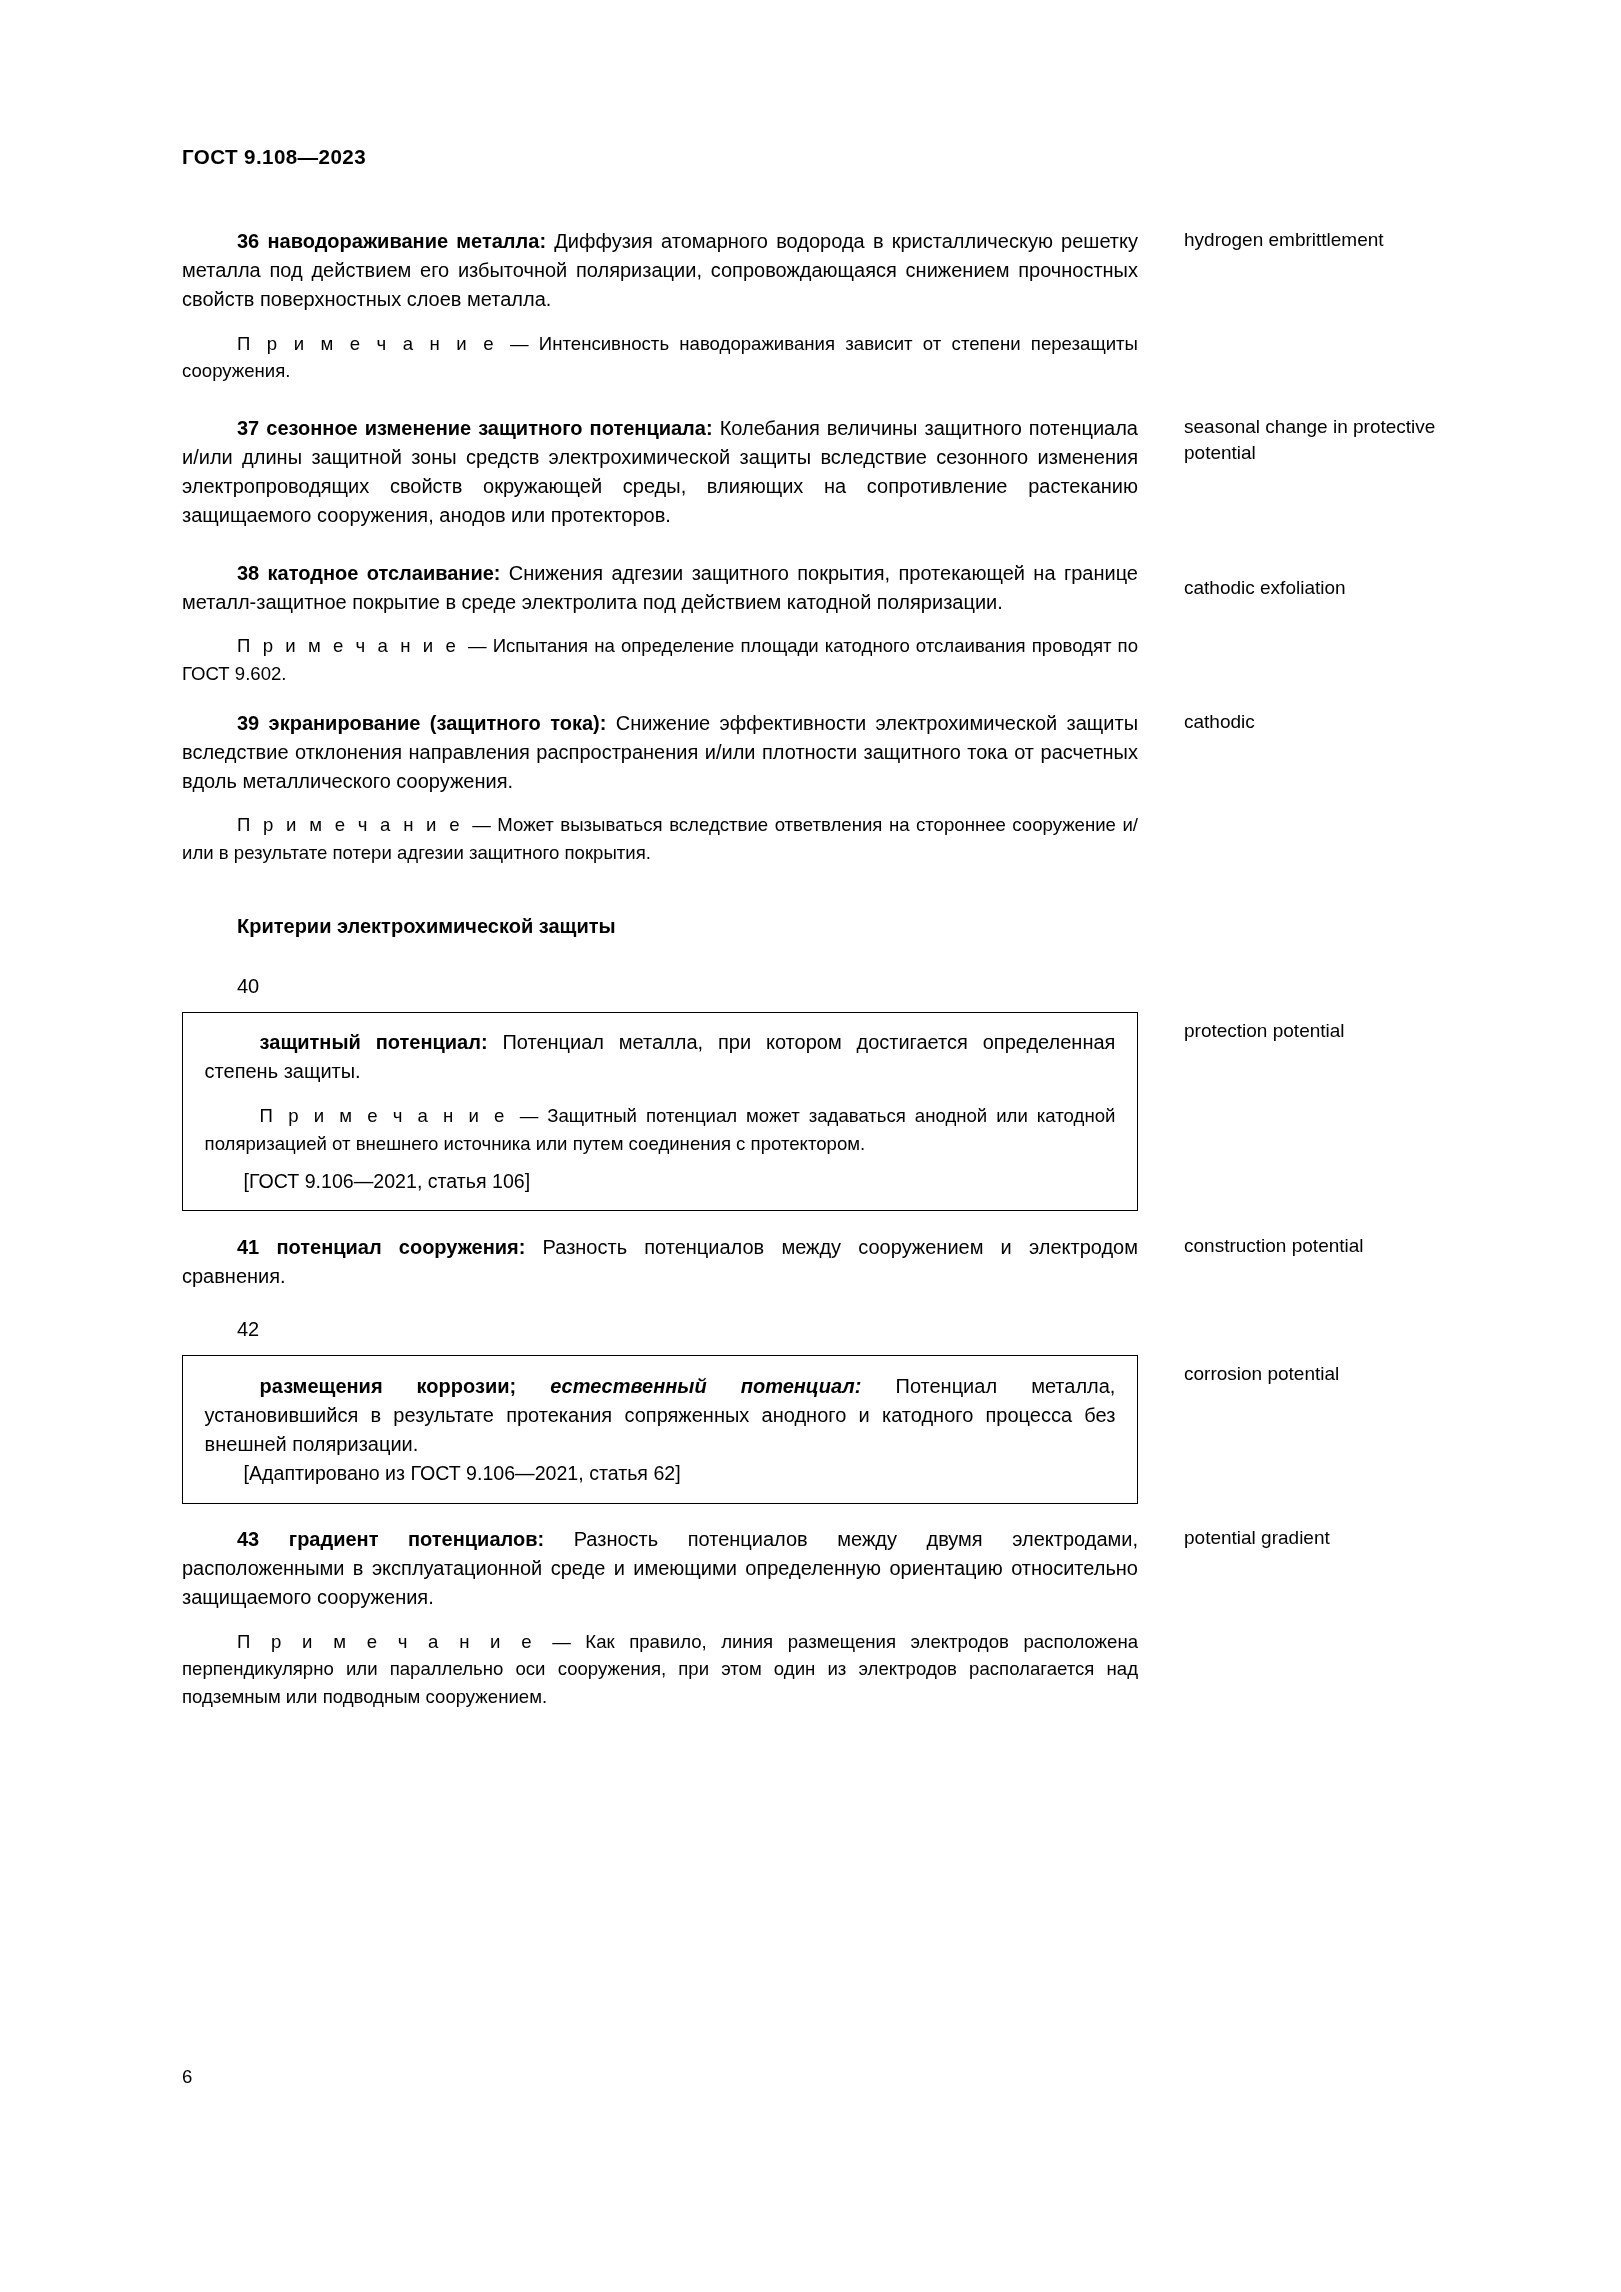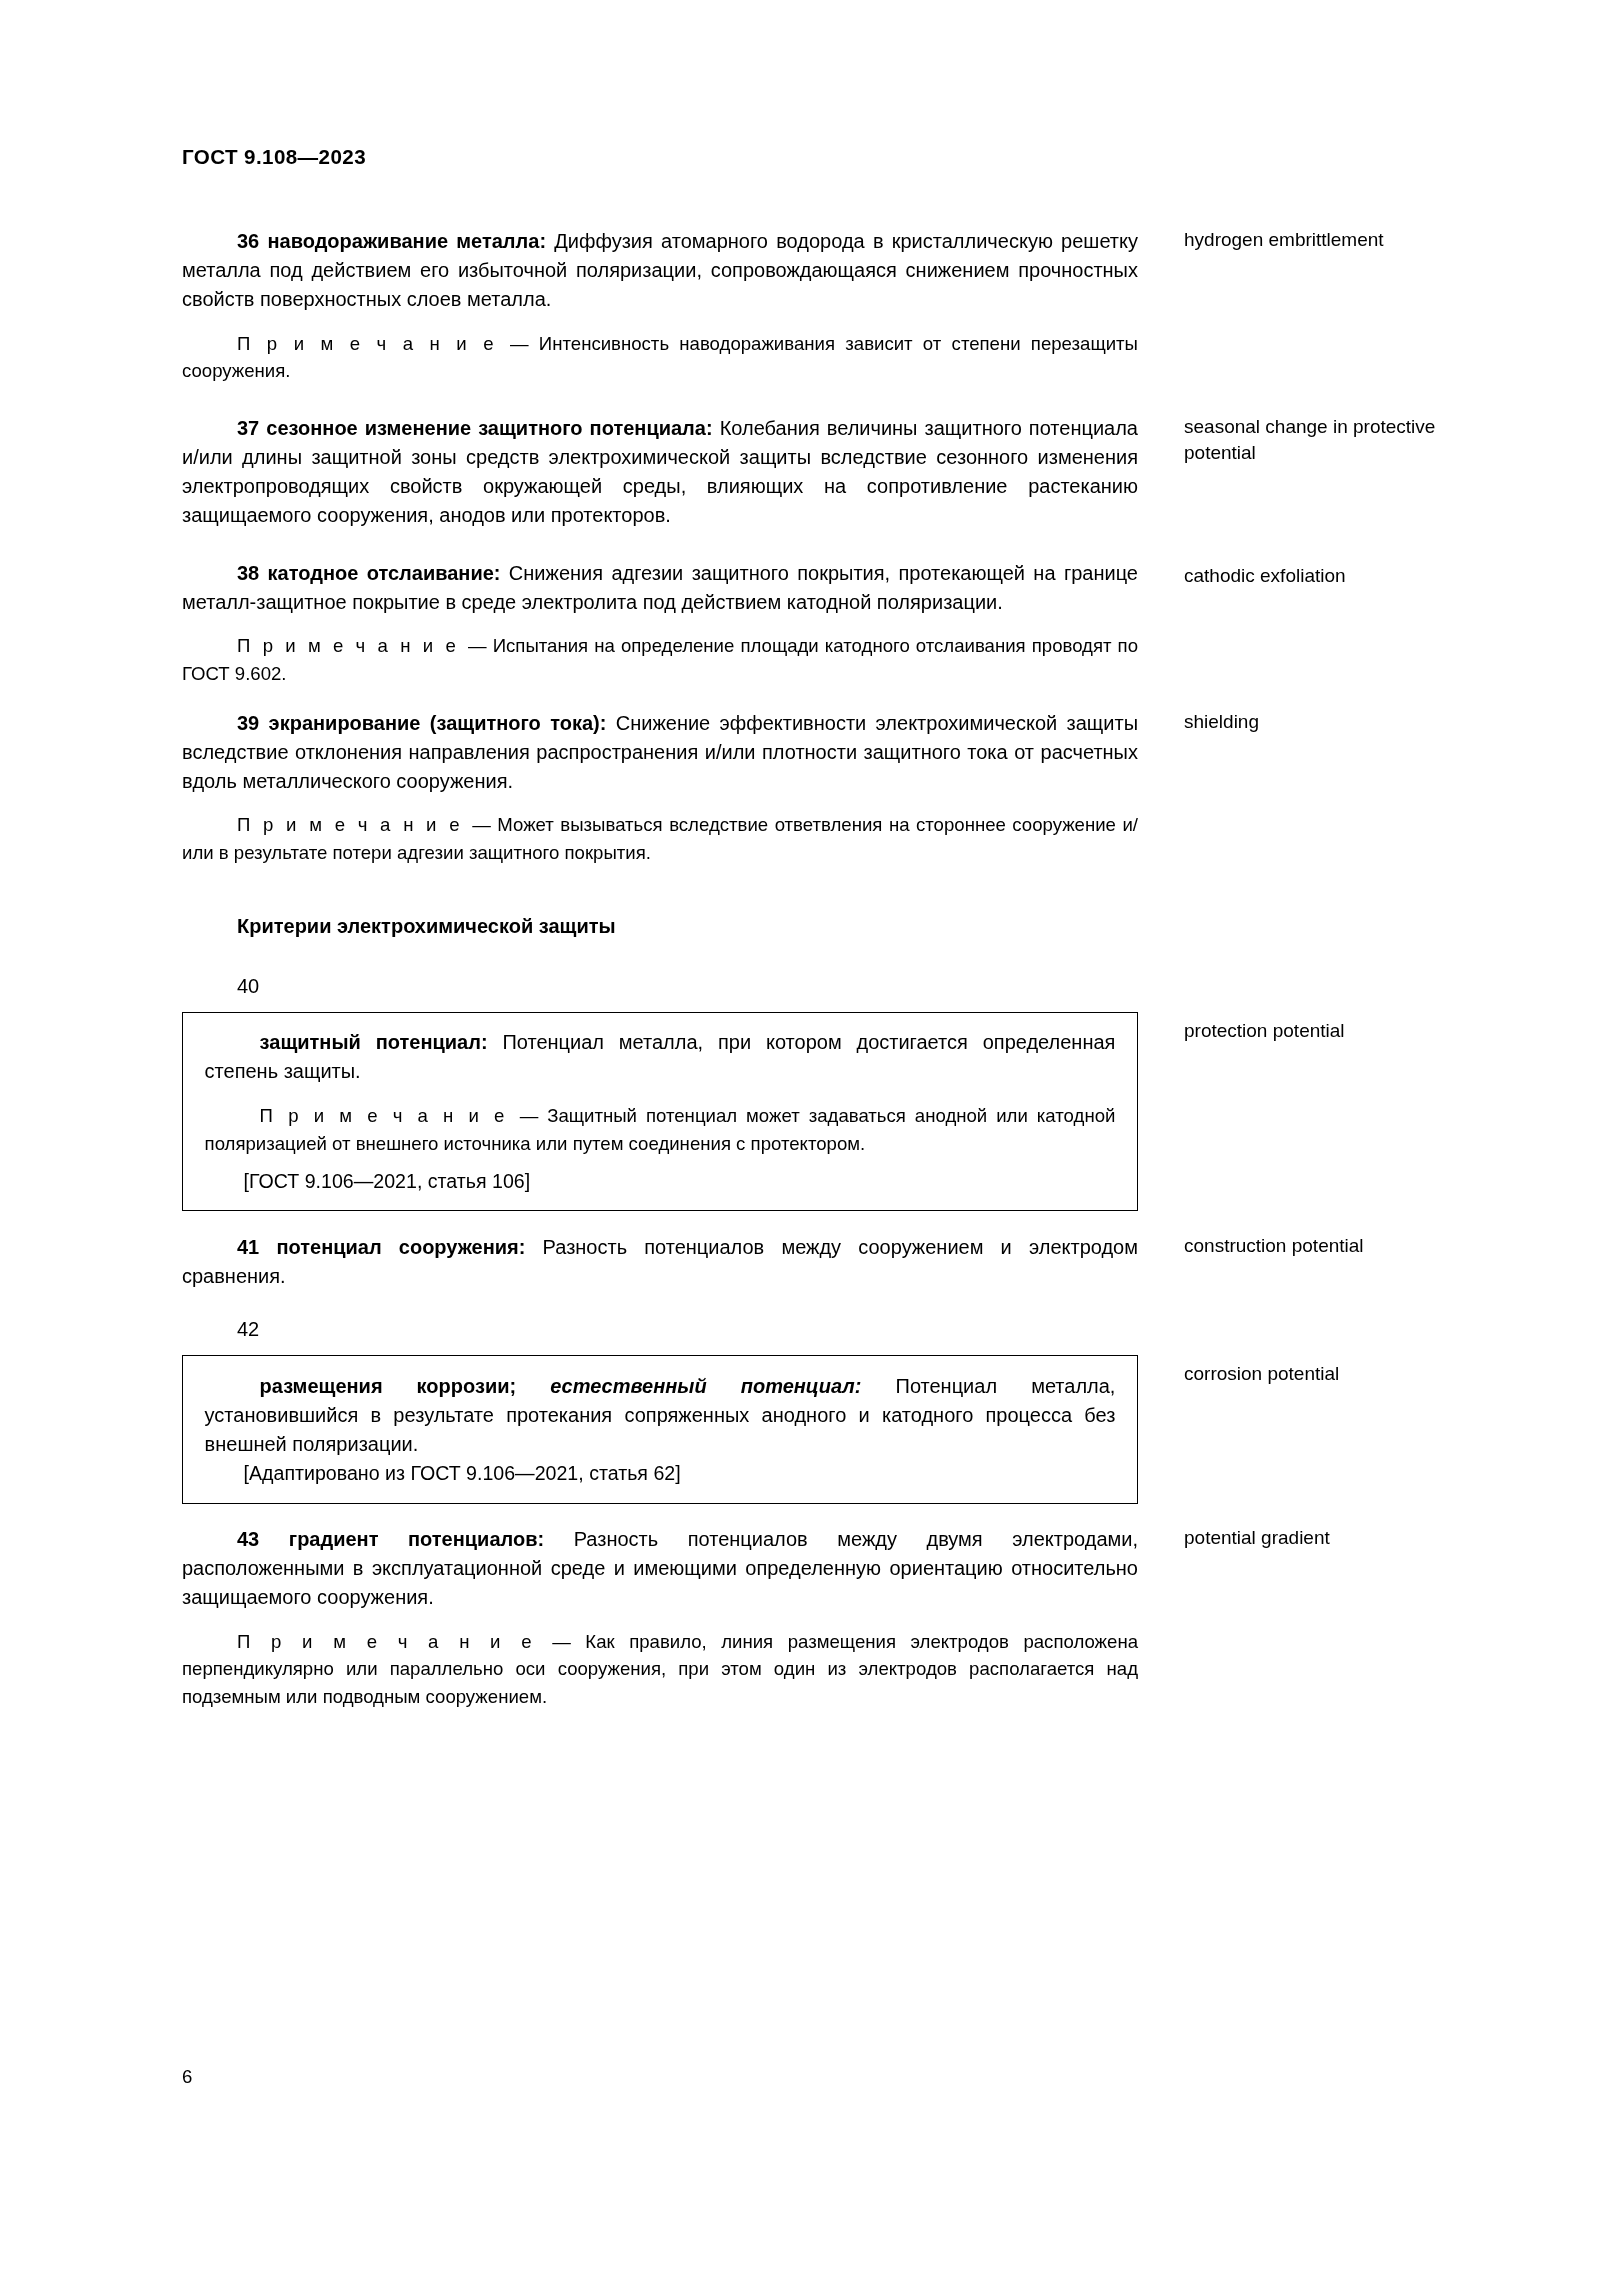--- a/index.html
+++ b/index.html
@@ -137,33 +137,33 @@
 
     <div class="gap-lg"></div>
 
     <div class="rel">
       <div class="term-block">
         <p class="para indent"><span class="b">38</span> <span class="b">катодное отслаивание:</span><span> Снижения адгезии защитного покрытия, протекающей на границе металл-защитное покрытие в среде электролита под действием катодной поляризации.</span></p>
         <div class="note-wrap">
           <p class="note"><span class="sp">П р и м е ч а н и е </span><span> — Испытания на определение площади катодного отслаивания проводят по ГОСТ 9.602.</span></p>
         </div>
       </div>
-      <div class="english" style="top:4px;">cathodic exfoliation</div>
+      <div class="english" style="top:16px;">cathodic exfoliation</div>
     </div>
 
     <div class="gap-md"></div>
 
     <div class="rel">
       <div class="term-block">
         <p class="para indent"><span class="b">39</span> <span class="b">экранирование (защитного тока):</span><span> Снижение эффективности электрохимической защиты вследствие отклонения направления распространения и/или плотности защитного тока от расчетных вдоль металлического сооружения.</span></p>
         <div class="note-wrap">
           <p class="note"><span class="sp">П р и м е ч а н и е </span><span> — Может вызываться вследствие ответвления на стороннее сооружение и/или в результате потери адгезии защитного покрытия.</span></p>
         </div>
       </div>
-      <div class="english" style="top:0;">shielding</div>
+      <div class="english" style="top:0;">cathodic</div>
     </div>
 
     <div style="height:49px;"></div>
 
     <p class="section-title">Критерии электрохимической защиты</p>
 
     <div style="height:37px;"></div>
 
     <p class="num-only">40</p>
 

